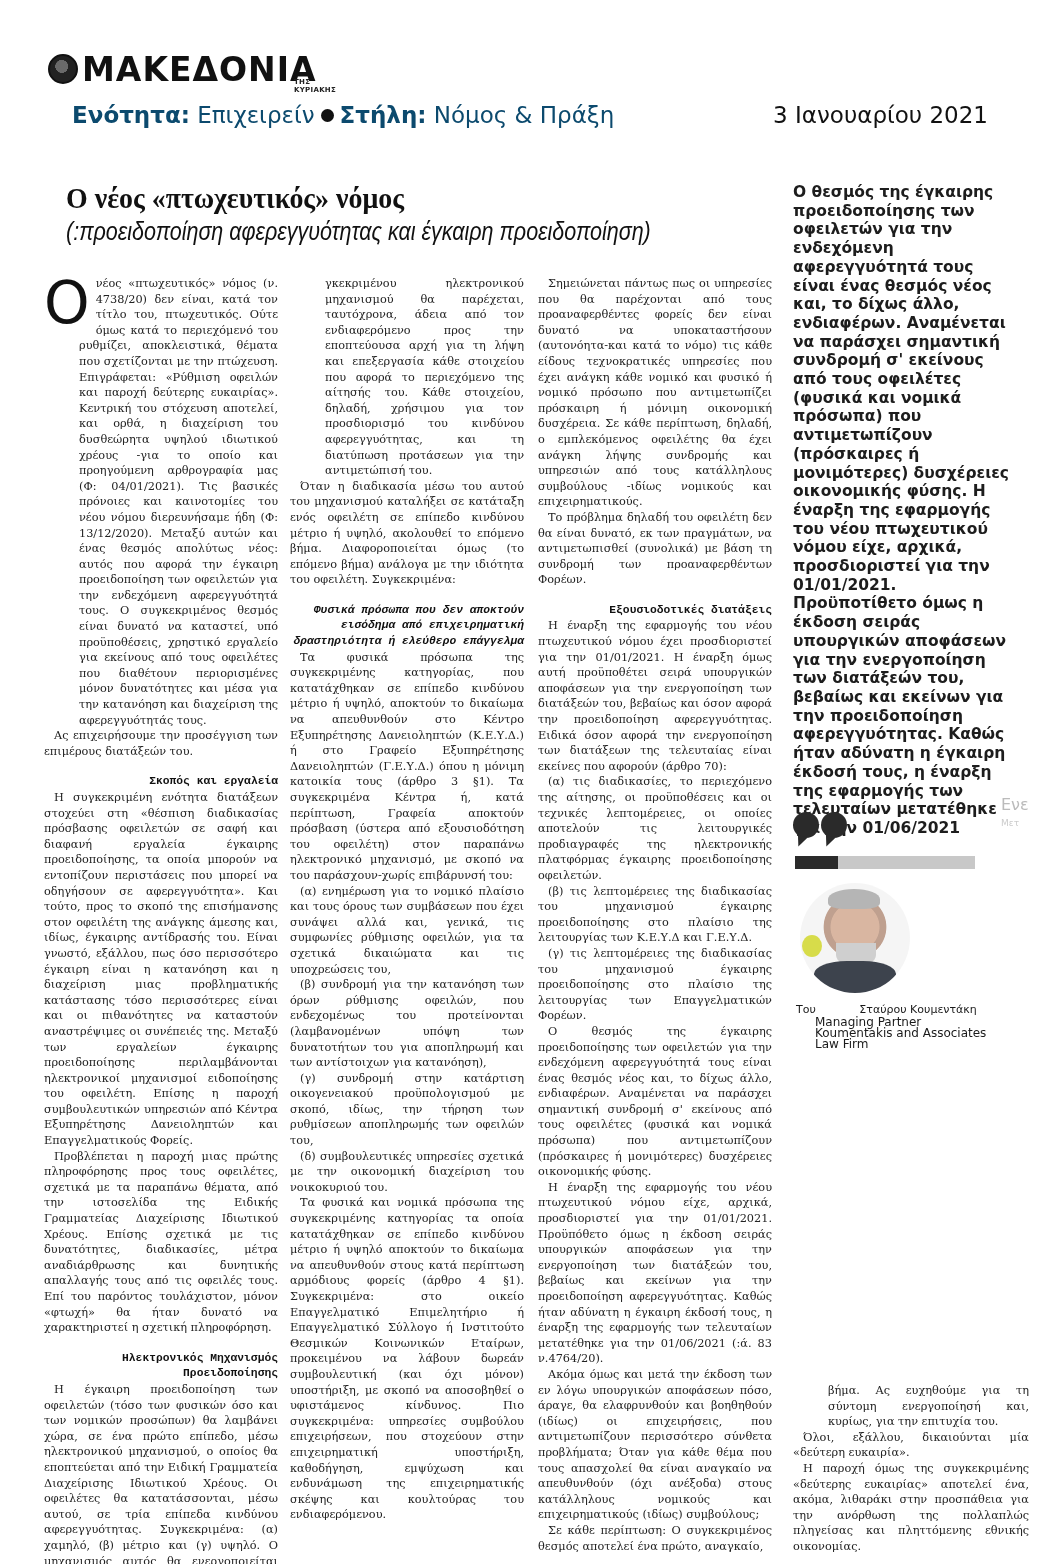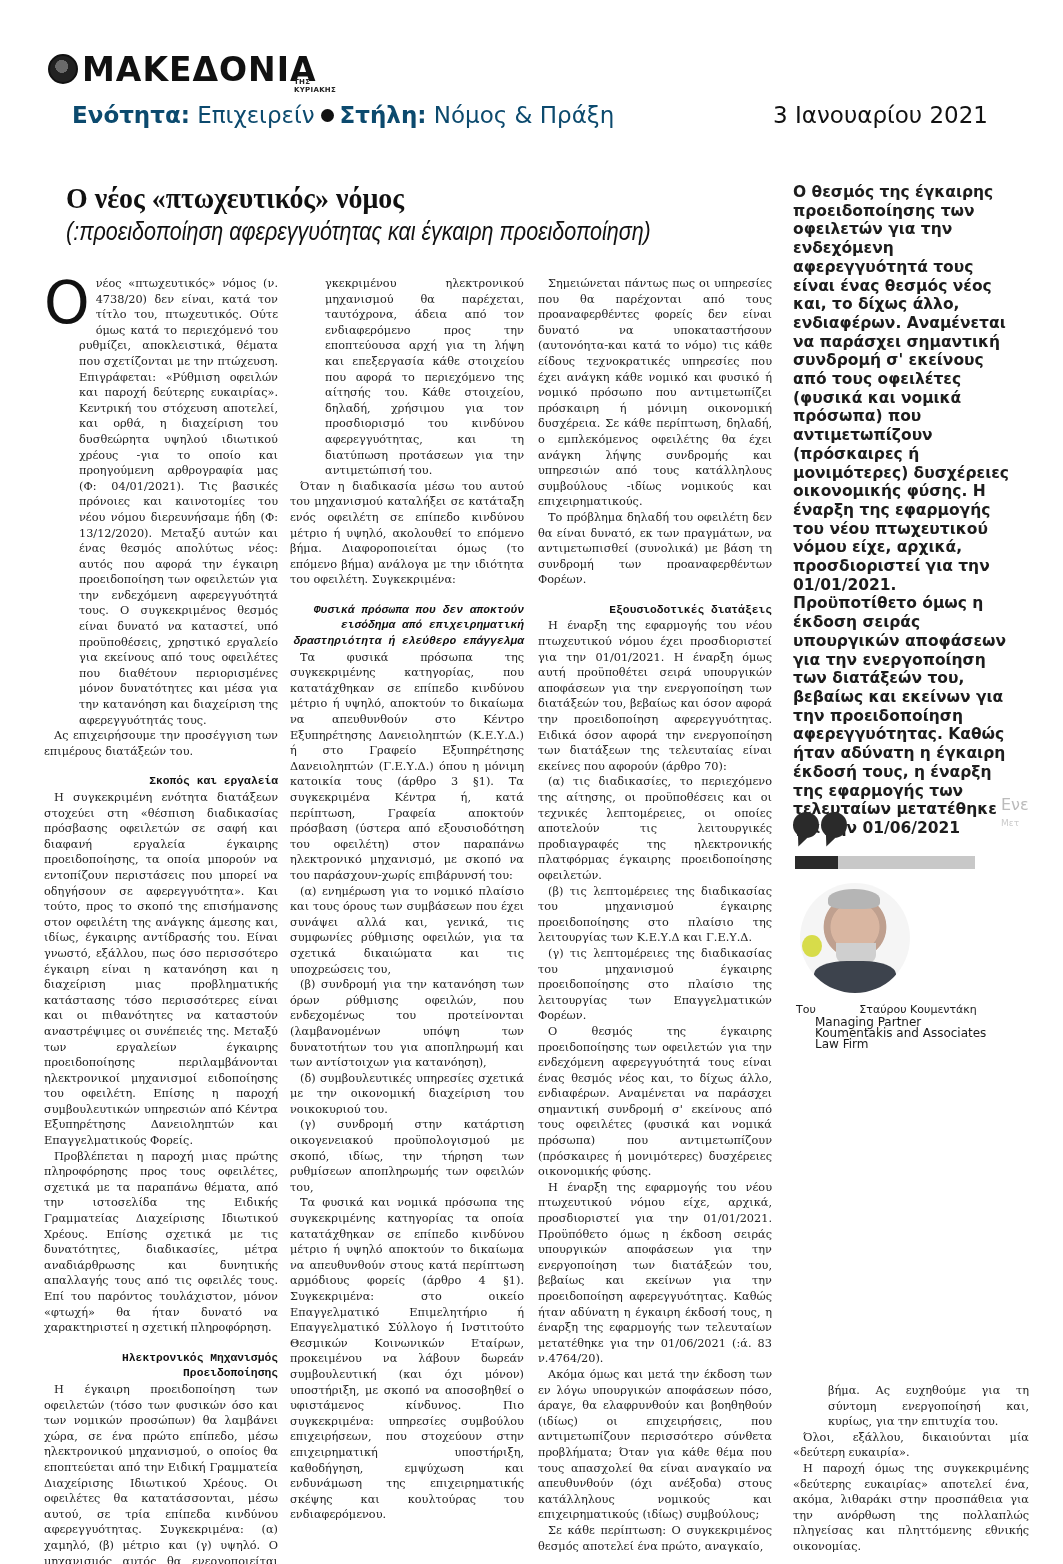--- a/index.html
+++ b/index.html
@@ -73,22 +73,22 @@
   <p>Με την αίτηση ενεργοποίησης του συ-</p>
 </div>
 
 <div class="col" id="col2">
   <p class="noind">γκεκριμένου ηλεκτρονικού μηχανισμού θα παρέχεται, ταυτόχρονα, άδεια από τον ενδιαφερόμενο προς την εποπτεύουσα αρχή για τη λήψη και επεξεργασία κάθε στοιχείου που αφορά το περιεχόμενο της αίτησής του. Κάθε στοιχείου, δηλαδή, χρήσιμου για τον προσδιορισμό του κινδύνου αφερεγγυότητας, και τη διατύπωση προτάσεων για την αντιμετώπισή του.</p>
   <p>Όταν η διαδικασία μέσω του αυτού του μηχανισμού καταλήξει σε κατάταξη ενός οφειλέτη σε επίπεδο κινδύνου μέτριο ή υψηλό, ακολουθεί το επόμενο βήμα. Διαφοροποιείται όμως (το επόμενο βήμα) ανάλογα με την ιδιότητα του οφειλέτη. Συγκεκριμένα:</p>
   <h3 class="italic">Φυσικά πρόσωπα που δεν αποκτούν εισόδημα από επιχειρηματική δραστηριότητα ή ελεύθερο επάγγελμα</h3>
   <p>Τα φυσικά πρόσωπα της συγκεκριμένης κατηγορίας, που κατατάχθηκαν σε επίπεδο κινδύνου μέτριο ή υψηλό, αποκτούν το δικαίωμα να απευθυνθούν στο Κέντρο Εξυπηρέτησης Δανειοληπτών (Κ.Ε.Υ.Δ.) ή στο Γραφείο Εξυπηρέτησης Δανειοληπτών (Γ.Ε.Υ.Δ.) όπου η μόνιμη κατοικία τους (άρθρο 3 §1). Τα συγκεκριμένα Κέντρα ή, κατά περίπτωση, Γραφεία αποκτούν πρόσβαση (ύστερα από εξουσιοδότηση του οφειλέτη) στον παραπάνω ηλεκτρονικό μηχανισμό, με σκοπό να του παράσχουν-χωρίς επιβάρυνσή του:</p>
   <p>(α) ενημέρωση για το νομικό πλαίσιο και τους όρους των συμβάσεων που έχει συνάψει αλλά και, γενικά, τις συμφωνίες ρύθμισης οφειλών, για τα σχετικά δικαιώματα και τις υποχρεώσεις του,</p>
   <p>(β) συνδρομή για την κατανόηση των όρων ρύθμισης οφειλών, που ενδεχομένως του προτείνονται (λαμβανομένων υπόψη των δυνατοτήτων του για αποπληρωμή και των αντίστοιχων για κατανόηση),</p>
+  <p>(γ) συνδρομή στην κατάρτιση οικογενειακού προϋπολογισμού με σκοπό, ιδίως, την τήρηση των ρυθμίσεων αποπληρωμής των οφειλών του,</p>
   <p>(δ) συμβουλευτικές υπηρεσίες σχετικά με την οικονομική διαχείριση του νοικοκυριού του.</p>
-  <p>(γ) συνδρομή στην κατάρτιση οικογενειακού προϋπολογισμού με σκοπό, ιδίως, την τήρηση των ρυθμίσεων αποπληρωμής των οφειλών του,</p>
   <p>Τα φυσικά και νομικά πρόσωπα της συγκεκριμένης κατηγορίας τα οποία κατατάχθηκαν σε επίπεδο κινδύνου μέτριο ή υψηλό αποκτούν το δικαίωμα να απευθυνθούν στους κατά περίπτωση αρμόδιους φορείς (άρθρο 4 §1). Συγκεκριμένα: στο οικείο Επαγγελματικό Επιμελητήριο ή Επαγγελματικό Σύλλογο ή Ινστιτούτο Θεσμικών Κοινωνικών Εταίρων, προκειμένου να λάβουν δωρεάν συμβουλευτική (και όχι μόνον) υποστήριξη, με σκοπό να αποσοβηθεί ο υφιστάμενος κίνδυνος. Πιο συγκεκριμένα: υπηρεσίες συμβούλου επιχειρήσεων, που στοχεύουν στην επιχειρηματική υποστήριξη, καθοδήγηση, εμψύχωση και ενδυνάμωση της επιχειρηματικής σκέψης και κουλτούρας του ενδιαφερόμενου.</p>
 </div>
 
 <div class="col" id="col3">
   <p>Σημειώνεται πάντως πως οι υπηρεσίες που θα παρέχονται από τους προαναφερθέντες φορείς δεν είναι δυνατό να υποκαταστήσουν (αυτονόητα-και κατά το νόμο) τις κάθε είδους τεχνοκρατικές υπηρεσίες που έχει ανάγκη κάθε νομικό και φυσικό ή νομικό πρόσωπο που αντιμετωπίζει πρόσκαιρη ή μόνιμη οικονομική δυσχέρεια. Σε κάθε περίπτωση, δηλαδή, ο εμπλεκόμενος οφειλέτης θα έχει ανάγκη λήψης συνδρομής και υπηρεσιών από τους κατάλληλους συμβούλους -ιδίως νομικούς και επιχειρηματικούς.</p>
   <p>Το πρόβλημα δηλαδή του οφειλέτη δεν θα είναι δυνατό, εκ των πραγμάτων, να αντιμετωπισθεί (συνολικά) με βάση τη συνδρομή των προαναφερθέντων Φορέων.</p>
   <h3>Εξουσιοδοτικές διατάξεις</h3>
   <p>Η έναρξη της εφαρμογής του νέου πτωχευτικού νόμου έχει προσδιοριστεί για την 01/01/2021. Η έναρξη όμως αυτή προϋποθέτει σειρά υπουργικών αποφάσεων για την ενεργοποίηση των διατάξεών του, βεβαίως και όσον αφορά την προειδοποίηση αφερεγγυότητας. Ειδικά όσον αφορά την ενεργοποίηση των διατάξεων της τελευταίας είναι εκείνες που αφορούν (άρθρο 70):</p>
   <p>(α) τις διαδικασίες, το περιεχόμενο της αίτησης, οι προϋποθέσεις και οι τεχνικές λεπτομέρειες, οι οποίες αποτελούν τις λειτουργικές προδιαγραφές της ηλεκτρονικής πλατφόρμας έγκαιρης προειδοποίησης οφειλετών.</p>
   <p>(β) τις λεπτομέρειες της διαδικασίας του μηχανισμού έγκαιρης προειδοποίησης στο πλαίσιο της λειτουργίας των Κ.Ε.Υ.Δ και Γ.Ε.Υ.Δ.</p>

